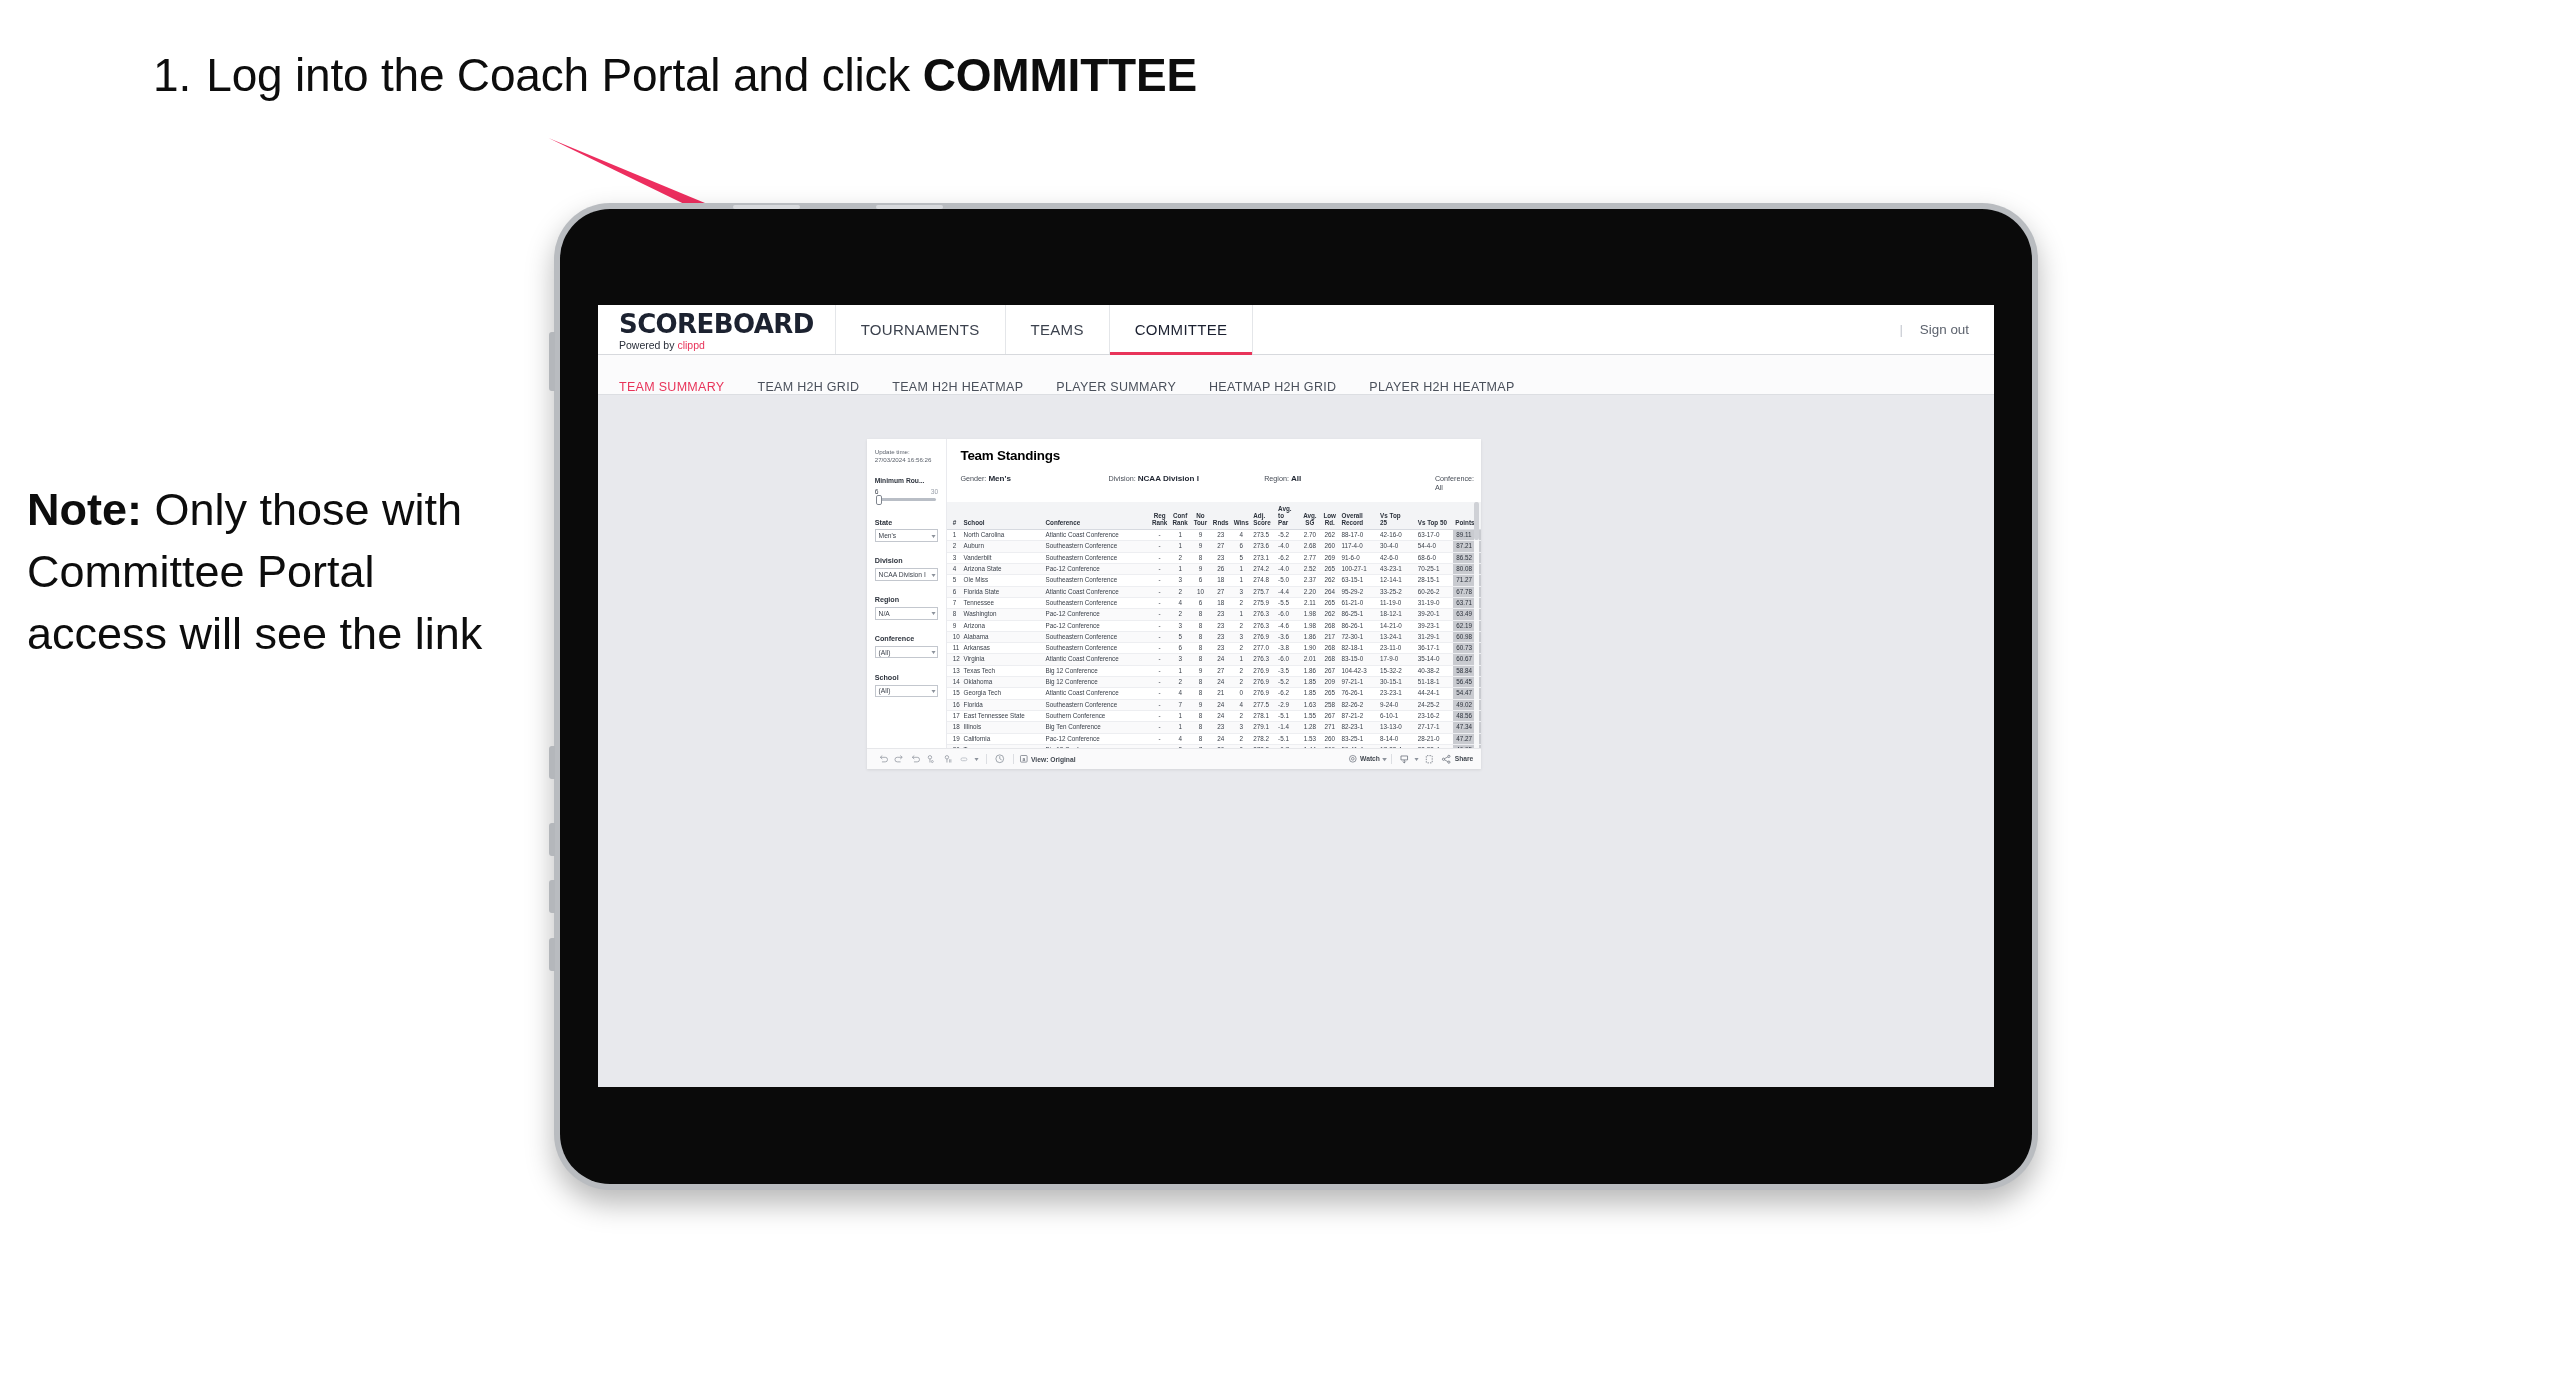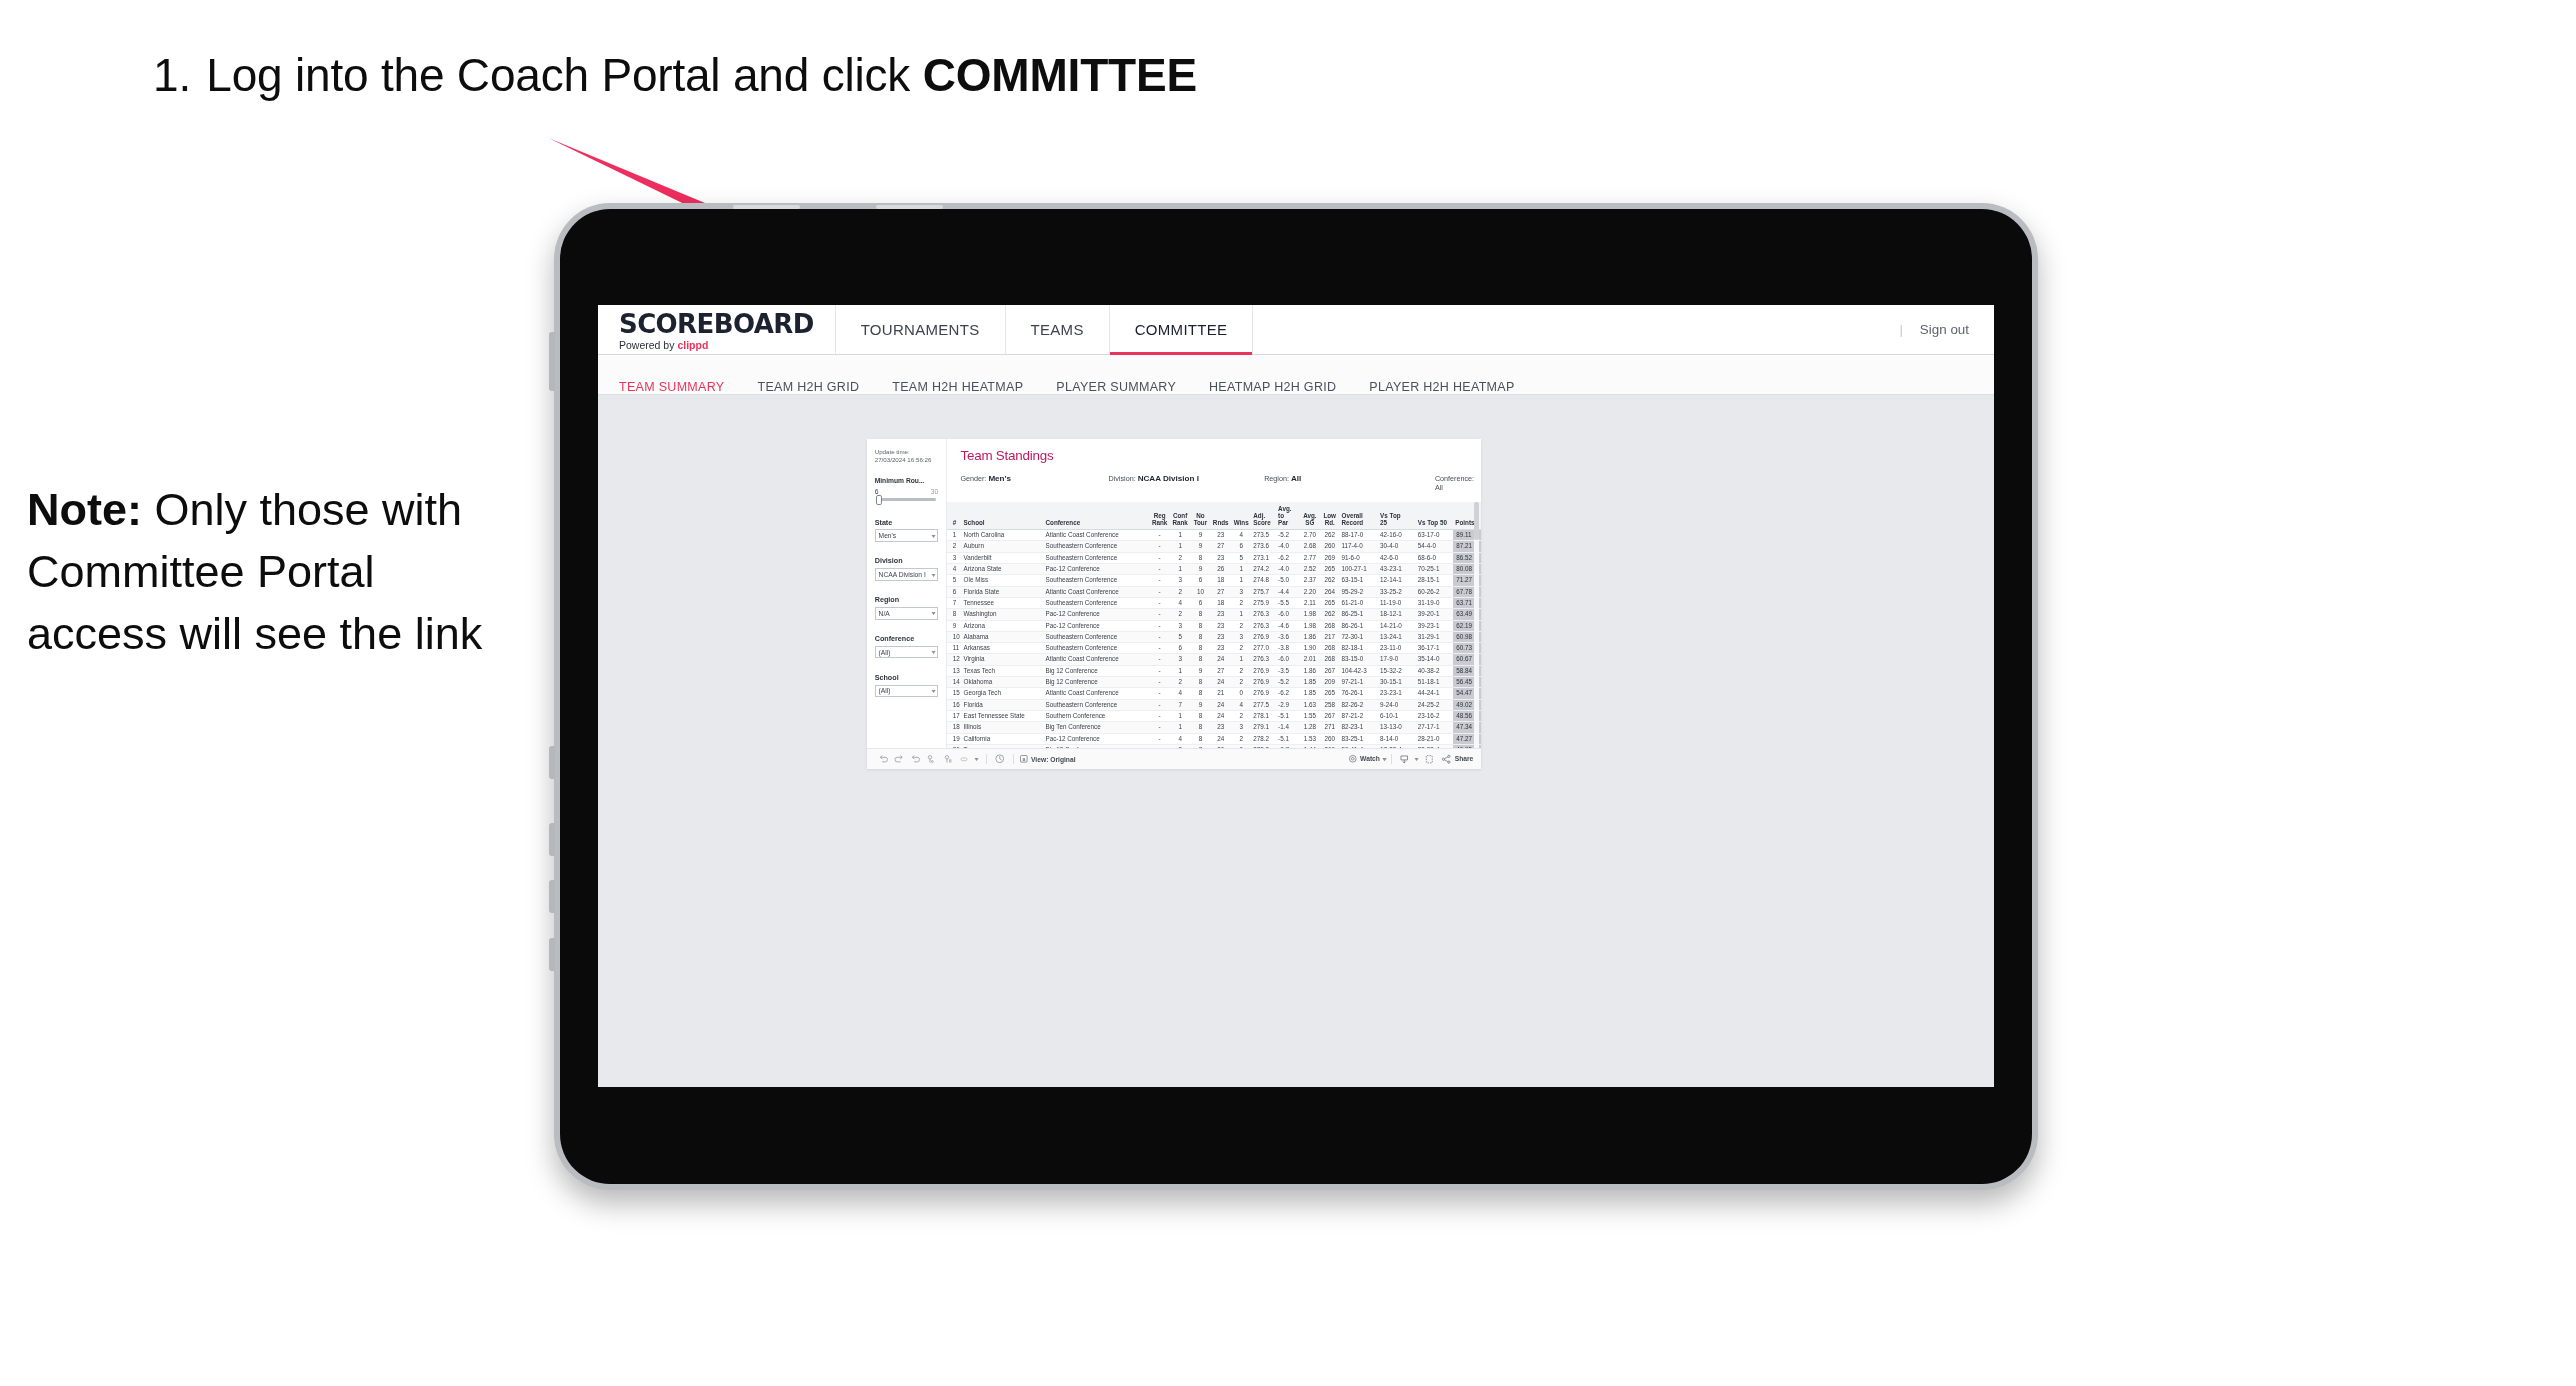--- a/index.html
+++ b/index.html
@@ -89,21 +89,21 @@
     display:flex; flex-direction:column; justify-content:center;
     border-right:1px solid #e4e6e9;
   }
   .brand-title {
     font-family:"DejaVu Sans", sans-serif;
     font-weight:bold; font-size:26px;
     letter-spacing:-0.6px; color:#1c2230;
     line-height:1;
   }
   .brand-sub { font-size:10.5px; color:#2a2f3a; margin-top:2.9px; line-height:1; }
-  .brand-sub .clippd { color:#e8345a; font-weight:bold; }
+  .brand-sub .clippd { color:#e8345a; font-weight:normal; }
 
   .nav-item {
     display:flex; align-items:center;
     padding:0 25px;
     font-size:15px; color:#3c424e;
     border-right:1px solid #e4e6e9;
     letter-spacing:0.3px;
     cursor:pointer;
     position:relative;
   }
@@ -171,21 +171,21 @@
     height:12.5px; border:1px solid #c3c7ce; background:#fff;
     display:flex; align-items:center; justify-content:space-between;
     padding:0 2.9px; font-size:6.7px; color:#3b414b;
     cursor:pointer;
   }
   .caret { font-size:5.8px; color:#8d939c; transform:scaleX(1.4); }
 
   
   .main { flex:1; min-width:0; display:flex; flex-direction:column; }
   .viz-head { padding:8.6px 0 0 13.4px; }
-  .viz-title { font-size:13.4px; font-weight:normal; color:#be185d; letter-spacing:-0.2px; }
+  .viz-title { font-size:13.4px; font-weight:bold; color:#000000; letter-spacing:-0.2px; }
   .viz-meta { display:flex; margin-top:11.5px; font-size:7.2px; color:#454b55;gap:47px; }
   .viz-meta .mi { margin-right:0; }
   .viz-meta .mi:nth-child(1){ width:107px; }
   .viz-meta .mi:nth-child(2){ width:115px; }
   .viz-meta .mi:nth-child(3){ width:131px; }
   .viz-meta strong { color:#1f2531; font-weight:bold; font-size:8.1px; }
 
   
   .tbl-wrap { margin-top:9.6px; flex:1; position:relative; overflow:hidden; }
   table.st { border-collapse:collapse; width:100%; font-size:6.3px; color:#3a404a; }

